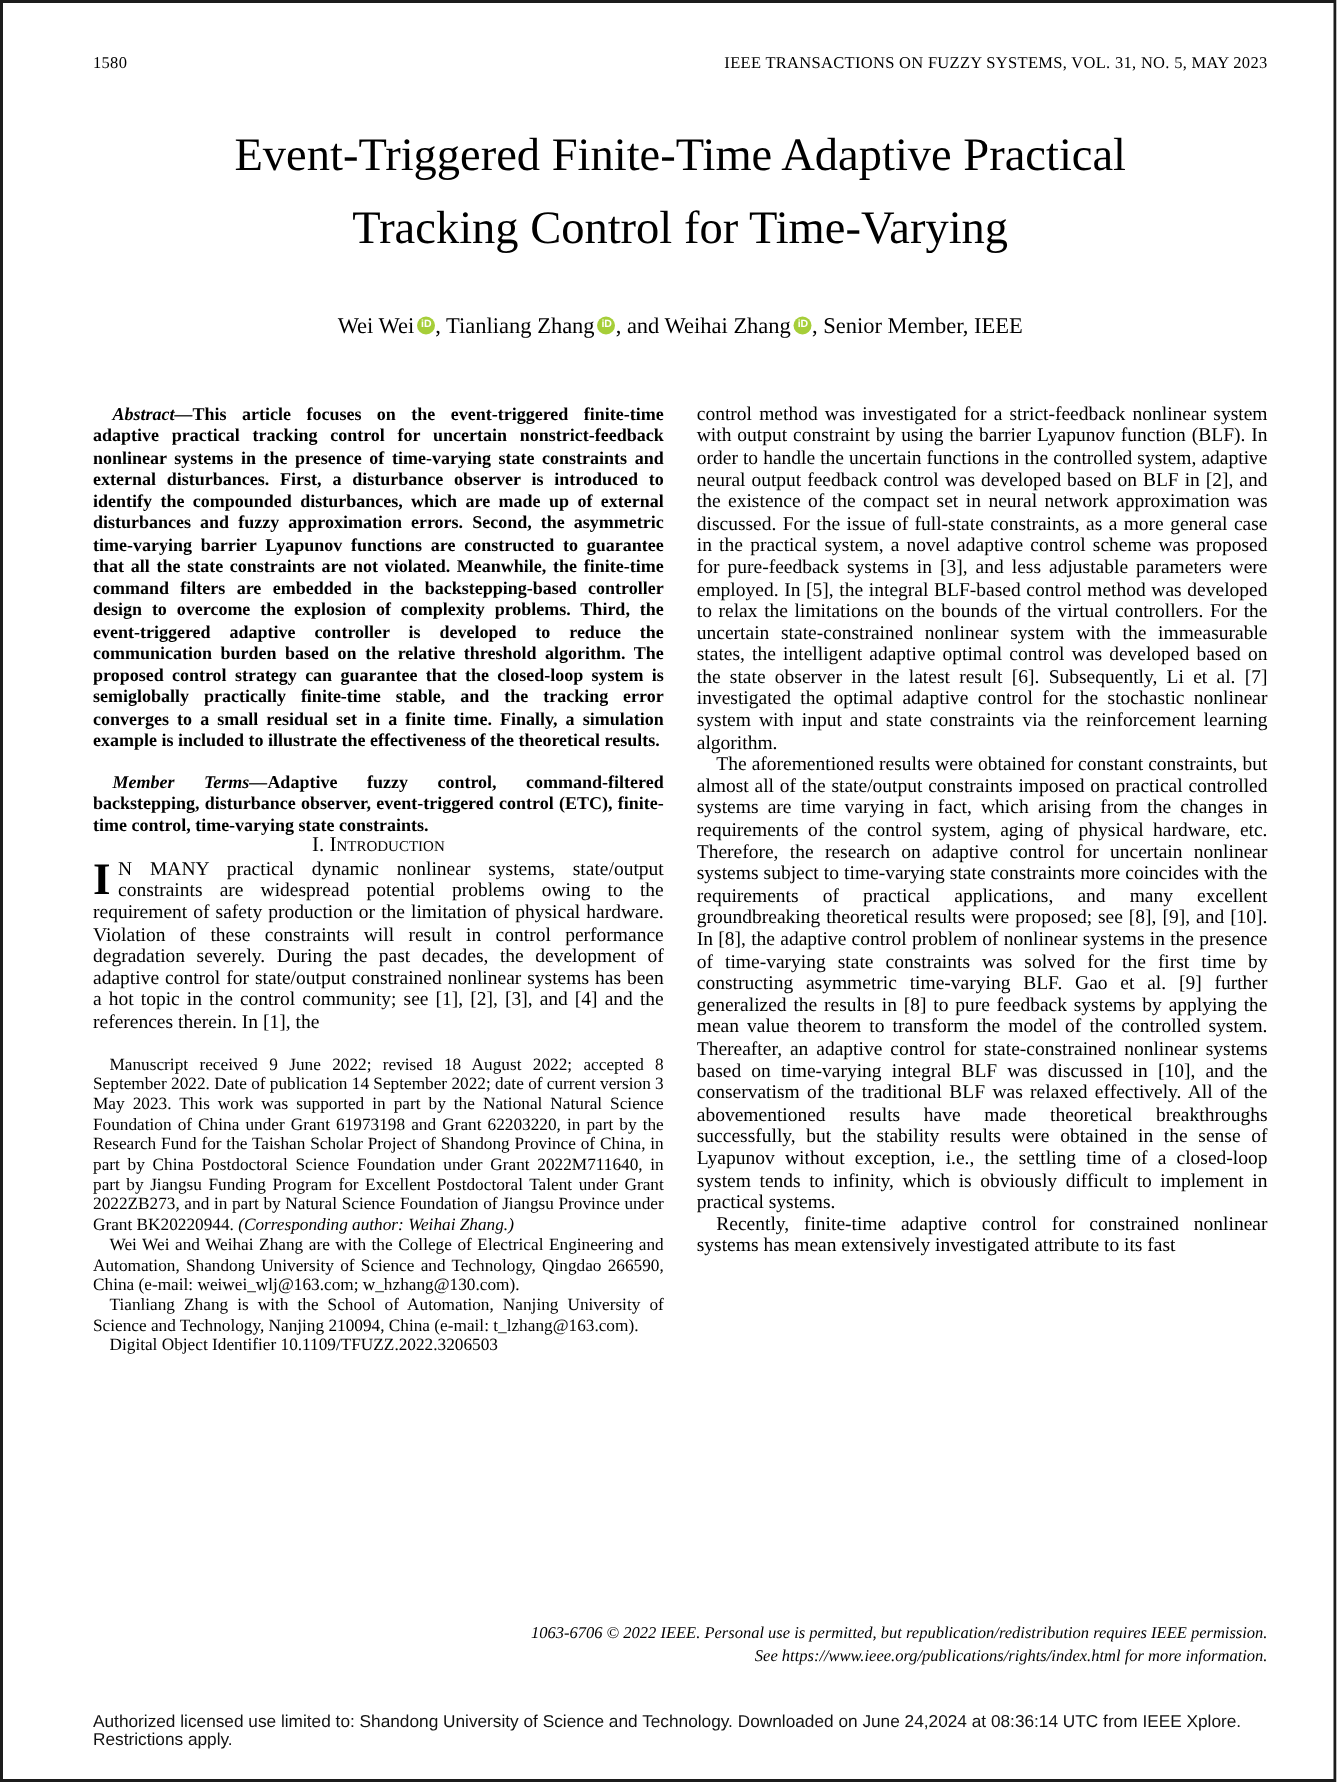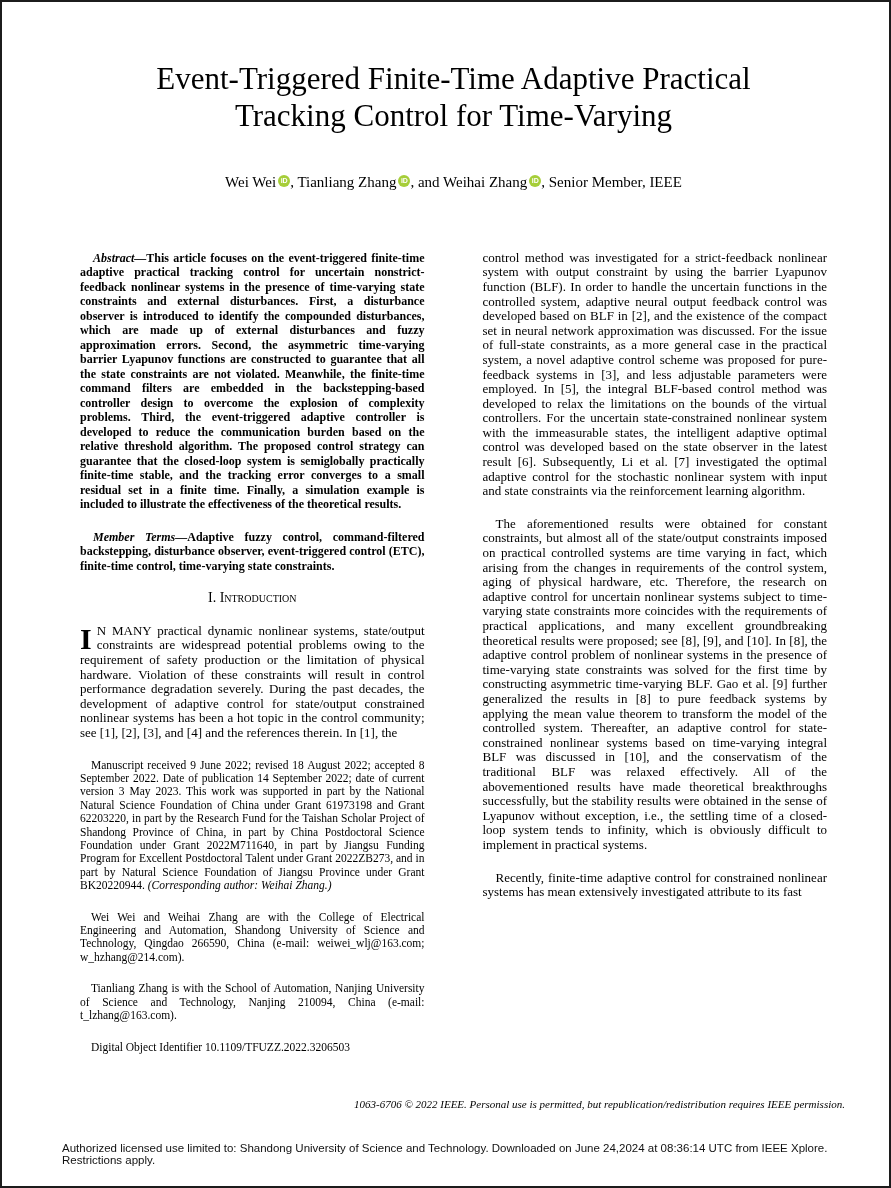--- a/index.html
+++ b/index.html
@@ -11,36 +11,36 @@
     font-family: "Liberation Serif", serif; color: #000;
   }
   .running-header {
     display: flex; justify-content: space-between; align-items: baseline;
     font-size: 11px; letter-spacing: 0.2px;
   }
   .paper-title {
     margin-top: 24px; text-align: center;
     font-size: 31px; line-height: 37px; font-weight: 400;
   }
-  .paper-title span { display: block; }
+  .paper-title span { display: block; margin-top: 12px; }
   .author-line { margin-top: 19px; text-align: center; font-size: 15px; }
   .orcid {
     display: inline-block; width: 12px; height: 12px; border-radius: 50%;
     background: #a6ce39; color: #fff; font-family: "Liberation Sans", sans-serif;
     font-size: 7px; font-weight: bold; line-height: 12px; text-align: center;
     position: relative; top: -4px; margin-left: 2px;
   }
   .membership { }
   .columns {
     display: flex; gap: 22px; margin-top: 42px;
     text-align: justify; font-size: 13px; line-height: 14.6px;
     hyphens: auto; flex: 1 1 auto; min-height: 0;
   }
   .col { width: 50%; }
-  .col p { margin: 18px; font-family: Liberation Serif, serif; }
+  .col p { margin: 0; font-family: Liberation Serif, serif; }
   .abstract, .index-terms {
     font-weight: bold; font-size: 12px; line-height: 14.5px; text-indent: 13px;
   }
   .index-terms { margin-top: 13px !important; }
   .lead-label { font-style: italic; }
   .section-heading {
     text-align: center; font-variant: small-caps; font-weight: 400;
     font-size: 14px; margin: 16px 0 10px; text-indent: 0;
   }
   .dropcap {
@@ -61,20 +61,24 @@
     margin-top: 30px; text-align: left;
     font-family: "Liberation Sans", sans-serif; font-size: 11.5px;
     white-space: pre-wrap; color: #111;
   }
 </style>
 </head>
 <body>
 
 <div class="page">
 
+  <div class="running-header">
+    <span>1580</span>
+    <span>IEEE TRANSACTIONS ON FUZZY SYSTEMS, VOL. 31, NO. 5, MAY 2023</span>
+  </div>
 
   <h1 class="paper-title">
     <span>Event-Triggered Finite-Time Adaptive Practical</span>
     <span>Tracking Control for Time-Varying</span>
   </h1>
 
   <div class="author-line">
     <span>Wei Wei</span><span class="orcid">iD</span><span>, </span><span>Tianliang Zhang</span><span class="orcid">iD</span><span>, and </span><span>Weihai Zhang</span><span class="orcid">iD</span><span>, </span><span class="membership">Senior Member, IEEE</span>
   </div>
 
@@ -84,33 +88,34 @@
       <p class="abstract"><span class="lead-label">Abstract—</span><span>This article focuses on the event-triggered finite-time adaptive practical tracking control for uncertain nonstrict-feedback nonlinear systems in the presence of time-varying state constraints and external disturbances. First, a disturbance observer is introduced to identify the compounded disturbances, which are made up of external disturbances and fuzzy approximation errors. Second, the asymmetric time-varying barrier Lyapunov functions are constructed to guarantee that all the state constraints are not violated. Meanwhile, the finite-time command filters are embedded in the backstepping-based controller design to overcome the explosion of complexity problems. Third, the event-triggered adaptive controller is developed to reduce the communication burden based on the relative threshold algorithm. The proposed control strategy can guarantee that the closed-loop system is semiglobally practically finite-time stable, and the tracking error converges to a small residual set in a finite time. Finally, a simulation example is included to illustrate the effectiveness of the theoretical results.</span></p>
 
       <p class="index-terms"><span class="lead-label">Member Terms—</span><span>Adaptive fuzzy control, command-filtered backstepping, disturbance observer, event-triggered control (ETC), finite-time control, time-varying state constraints.</span></p>
 
       <p class="section-heading">I. Introduction</p>
 
       <p class="body-par no-indent"><span class="dropcap">I</span><span>N MANY practical dynamic nonlinear systems, state/output constraints are widespread potential problems owing to the requirement of safety production or the limitation of physical hardware. Violation of these constraints will result in control performance degradation severely. During the past decades, the development of adaptive control for state/output constrained nonlinear systems has been a hot topic in the control community; see [1], [2], [3], and [4] and the references therein. In [1], the</span></p>
 
       <div class="footnotes">
         <p><span>Manuscript received 9 June 2022; revised 18 August 2022; accepted 8 September 2022. Date of publication 14 September 2022; date of current version 3 May 2023. This work was supported in part by the National Natural Science Foundation of China under Grant 61973198 and Grant 62203220, in part by the Research Fund for the Taishan Scholar Project of Shandong Province of China, in part by China Postdoctoral Science Foundation under Grant 2022M711640, in part by Jiangsu Funding Program for Excellent Postdoctoral Talent under Grant 2022ZB273, and in part by Natural Science Foundation of Jiangsu Province under Grant BK20220944. </span><span class="fn-italic">(Corresponding author: Weihai Zhang.)</span></p>
-        <p>Wei Wei and Weihai Zhang are with the College of Electrical Engineering and Automation, Shandong University of Science and Technology, Qingdao 266590, China (e-mail: weiwei_wlj@163.com; w_hzhang@214.com).</p>
+        <p>Wei Wei and Weihai Zhang are with the College of Electrical Engineering and Automation, Shandong University of Science and Technology, Qingdao 266590, China (e-mail: weiwei_wlj@163.com; w_hzhang@130.com).</p>
         <p>Tianliang Zhang is with the School of Automation, Nanjing University of Science and Technology, Nanjing 210094, China (e-mail: t_lzhang@163.com).</p>
         <p>Digital Object Identifier 10.1109/TFUZZ.2022.3206503</p>
       </div>
     </div>
 
     <div class="col">
       <p class="body-par no-indent">control method was investigated for a strict-feedback nonlinear system with output constraint by using the barrier Lyapunov function (BLF). In order to handle the uncertain functions in the controlled system, adaptive neural output feedback control was developed based on BLF in [2], and the existence of the compact set in neural network approximation was discussed. For the issue of full-state constraints, as a more general case in the practical system, a novel adaptive control scheme was proposed for pure-feedback systems in [3], and less adjustable parameters were employed. In [5], the integral BLF-based control method was developed to relax the limitations on the bounds of the virtual controllers. For the uncertain state-constrained nonlinear system with the immeasurable states, the intelligent adaptive optimal control was developed based on the state observer in the latest result [6]. Subsequently, Li et al. [7] investigated the optimal adaptive control for the stochastic nonlinear system with input and state constraints via the reinforcement learning algorithm.</p>
       <p class="body-par">The aforementioned results were obtained for constant constraints, but almost all of the state/output constraints imposed on practical controlled systems are time varying in fact, which arising from the changes in requirements of the control system, aging of physical hardware, etc. Therefore, the research on adaptive control for uncertain nonlinear systems subject to time-varying state constraints more coincides with the requirements of practical applications, and many excellent groundbreaking theoretical results were proposed; see [8], [9], and [10]. In [8], the adaptive control problem of nonlinear systems in the presence of time-varying state constraints was solved for the first time by constructing asymmetric time-varying BLF. Gao et al. [9] further generalized the results in [8] to pure feedback systems by applying the mean value theorem to transform the model of the controlled system. Thereafter, an adaptive control for state-constrained nonlinear systems based on time-varying integral BLF was discussed in [10], and the conservatism of the traditional BLF was relaxed effectively. All of the abovementioned results have made theoretical breakthroughs successfully, but the stability results were obtained in the sense of Lyapunov without exception, i.e., the settling time of a closed-loop system tends to infinity, which is obviously difficult to implement in practical systems.</p>
       <p class="body-par">Recently, finite-time adaptive control for constrained nonlinear systems has mean extensively investigated attribute to its fast</p>
     </div>
 
   </div>
 
   <div class="page-footer">
     <div>1063-6706 © 2022 IEEE. Personal use is permitted, but republication/redistribution requires IEEE permission.</div>
+    <div>See https://www.ieee.org/publications/rights/index.html for more information.</div>
   </div>
 
   <div class="xplore-bar">Authorized licensed use limited to: Shandong University of Science and Technology. Downloaded on June 24,2024 at 08:36:14 UTC from IEEE Xplore.  Restrictions apply.</div>
 
 </div>
 
 </body></html>

